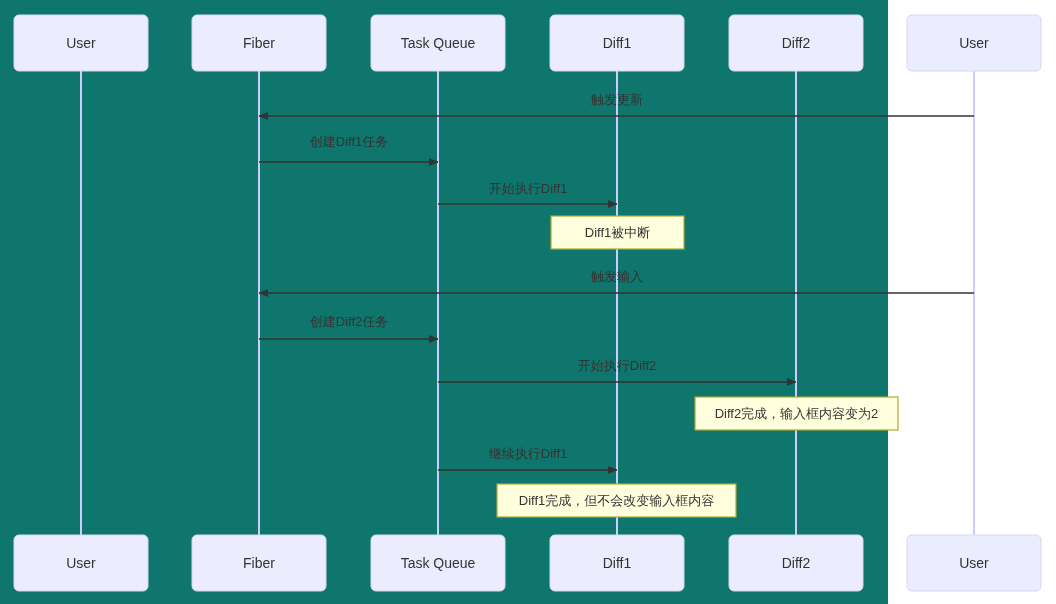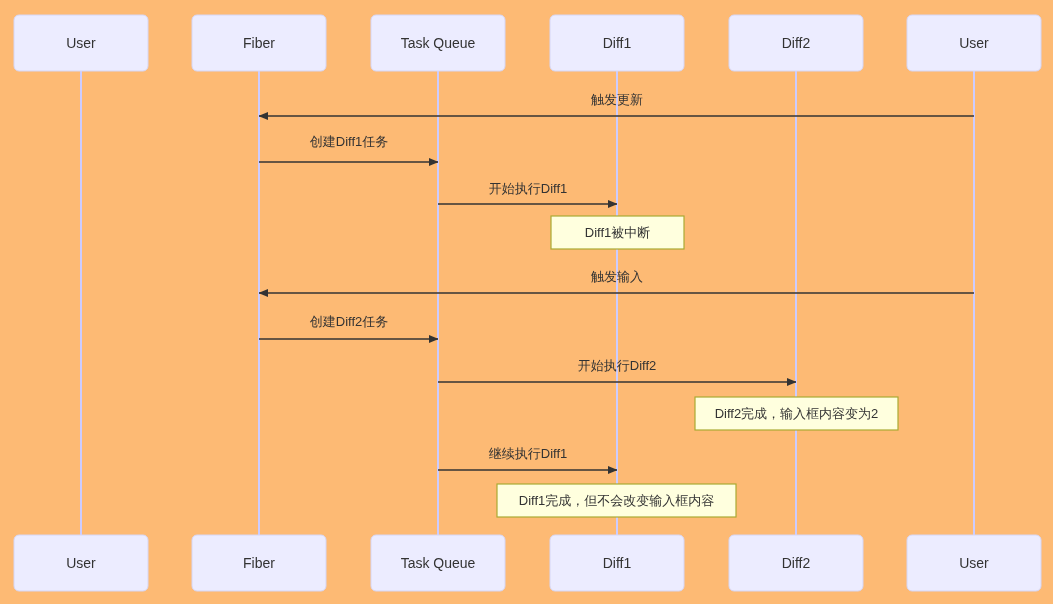--- a/index.html
+++ b/index.html
@@ -9,23 +9,24 @@
     background: #ffffff;
   }
   body {
     font-family: "Liberation Sans", "DejaVu Sans", sans-serif;
     width: 1056px;
     height: 604px;
     overflow: hidden;
   }
   #diagram-root {
     position: relative;
-    width: 1053px;
+    width: 840px;
     height: 604px;
-    background: #fdba74;
+    background: #0f766e;
+    padding-left: 48px;
   }
   #diagram-svg {
     position: absolute;
     left: 0;
     top: 0;
     width: 1056px;
     height: 604px;
     display: block;
   }
   .actor-box-rect {

